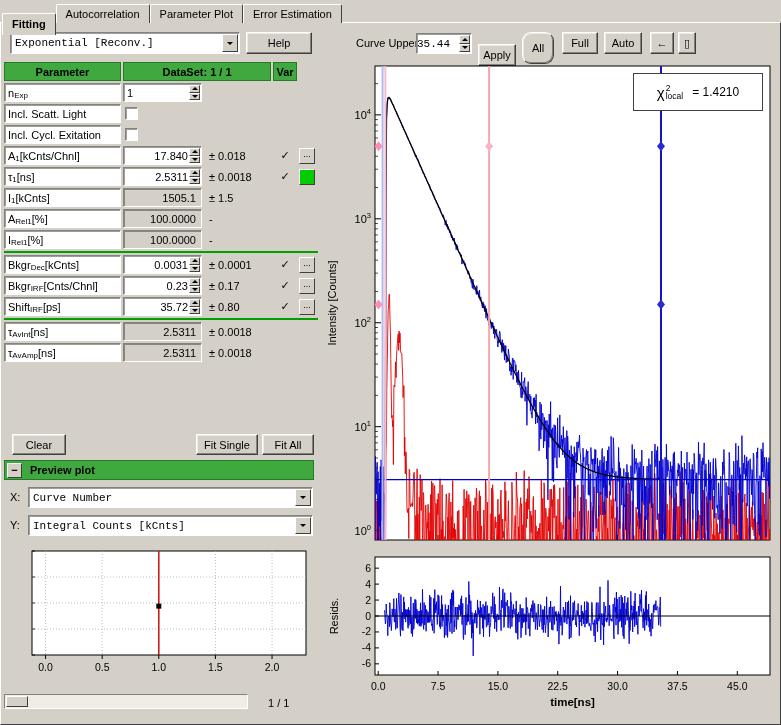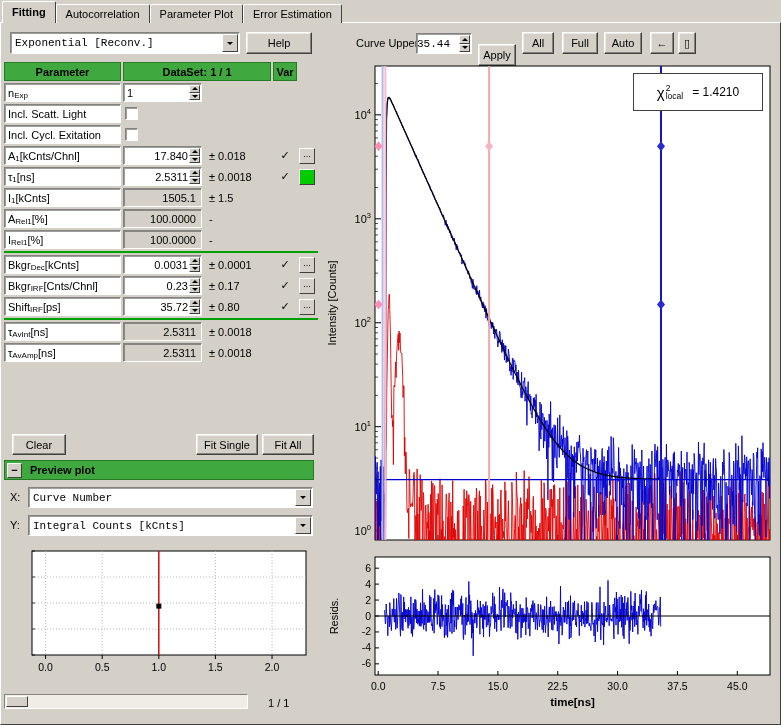--- a/index.html
+++ b/index.html
@@ -2,21 +2,21 @@
 <html><head>
 <meta charset="utf-8">
 <style>
 *{box-sizing:border-box;margin:0;padding:0;}
 html,body{width:781px;height:725px;}
 body{background:#d4d0c8;font-family:"Liberation Sans","DejaVu Sans",sans-serif;font-size:11px;color:#000;position:relative;overflow:hidden;}
 svg{position:absolute;}
 svg text{font-family:"Liberation Sans","DejaVu Sans",sans-serif;fill:#000;}
 .tabbar{position:absolute;left:2px;top:1px;display:flex;z-index:3;}
 .tab{height:19px;line-height:19px;margin-top:3px;padding:0 9px;background:#d4d0c8;border-top:1px solid #fff;border-left:1px solid #fff;border-right:1px solid #404040;border-top-left-radius:2px;border-top-right-radius:2px;cursor:default;}
-.tab.active{height:22px;line-height:21px;margin-top:0;font-weight:bold;}
+.tab.active{height:22px;line-height:21px;margin-top:12px;font-weight:bold;}
 .panel{position:absolute;left:0;top:22px;right:0;bottom:0;background:#d4d0c8;border-top:1px solid #fff;border-left:1px solid #fff;border-right:1px solid #404040;border-bottom:1px solid #404040;}
 .btn{position:absolute;background:#d4d0c8;border:1px solid;border-color:#fff #404040 #404040 #fff;box-shadow:inset -1px -1px 0 #84827c,inset 1px 1px 0 #eceae5;font-family:inherit;font-size:11px;display:flex;align-items:center;justify-content:center;cursor:default;}
 .sunk{background:#fff;border:1px solid;border-color:#84827c #fff #fff #84827c;box-shadow:inset 1px 1px 0 rgba(60,60,60,.5);font-family:Liberation Mono, monospace;}
 .dd{position:absolute;display:flex;align-items:center;}
 .dd .dd-text{flex:1;padding-left:4px;overflow:hidden;white-space:nowrap;}
 .dd .dd-btn{width:16px;align-self:stretch;margin:1px;background:#d4d0c8;border:1px solid;border-color:#fff #404040 #404040 #fff;display:flex;align-items:center;justify-content:center;}
 .tri-up{width:0;height:0;border-left:3px solid transparent;border-right:3px solid transparent;border-bottom:3px solid #000;display:block;}
 .tri-dn{width:0;height:0;border-left:3px solid transparent;border-right:3px solid transparent;border-top:3px solid #000;display:block;}
 .ptable{position:absolute;left:4px;top:62px;width:314px;}
 .thead{display:grid;grid-template-columns:117px 148px 24px 18px;column-gap:2px;height:19px;}
@@ -368,21 +368,21 @@
   <div class="spinner">
     <div class="spb">
         <i class="tri-up"></i>
       </div>
     <div class="spb">
         <i class="tri-dn"></i>
       </div>
   </div>
 </div>
 <div class="btn" style="left:478px;top:44px;width:38px;height:22px;">Apply</div>
-<div class="btn" style="left:522px;top:32px;width:32px;height:22px;">All</div>
+<div class="btn" style="left:522px;top:32px;width:32px;height:32px;border-radius:9px;">All</div>
 <div class="btn" style="left:562px;top:32px;width:36px;height:22px;">Full</div>
 <div class="btn" style="left:604px;top:32px;width:38px;height:22px;">Auto</div>
 <div class="btn" style="left:650px;top:32px;width:24px;height:22px;">←</div>
 <div class="btn" style="left:678px;top:32px;width:18px;height:22px;">▯</div>
 
 <svg id="decay-svg" style="left:322px;top:62px;" width="459" height="480">
     <rect x="53" y="4" width="395" height="474" fill="#fff" stroke="#000"></rect>
     <clipPath id="clipD">
       <rect x="53" y="4" width="395" height="474"></rect>
     </clipPath>

